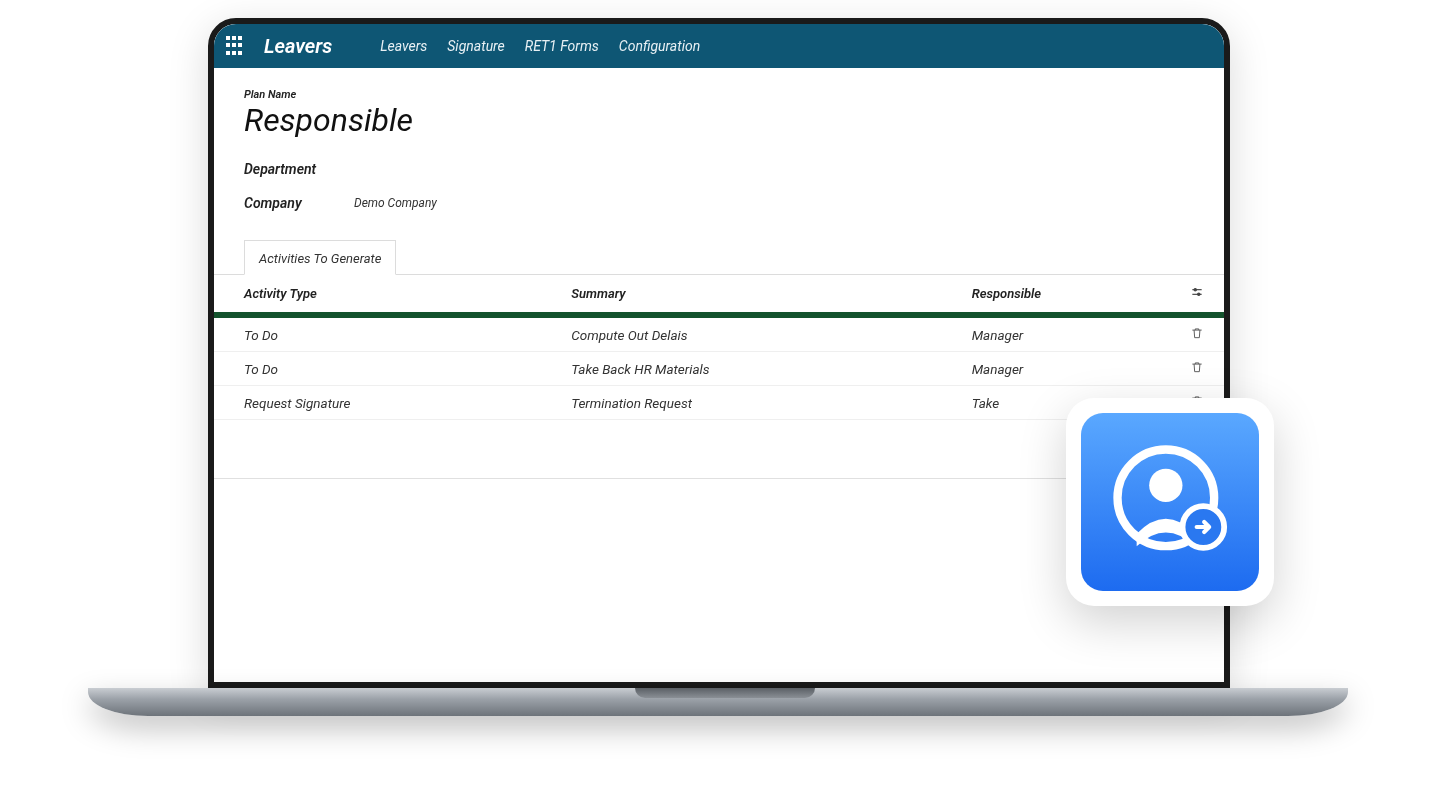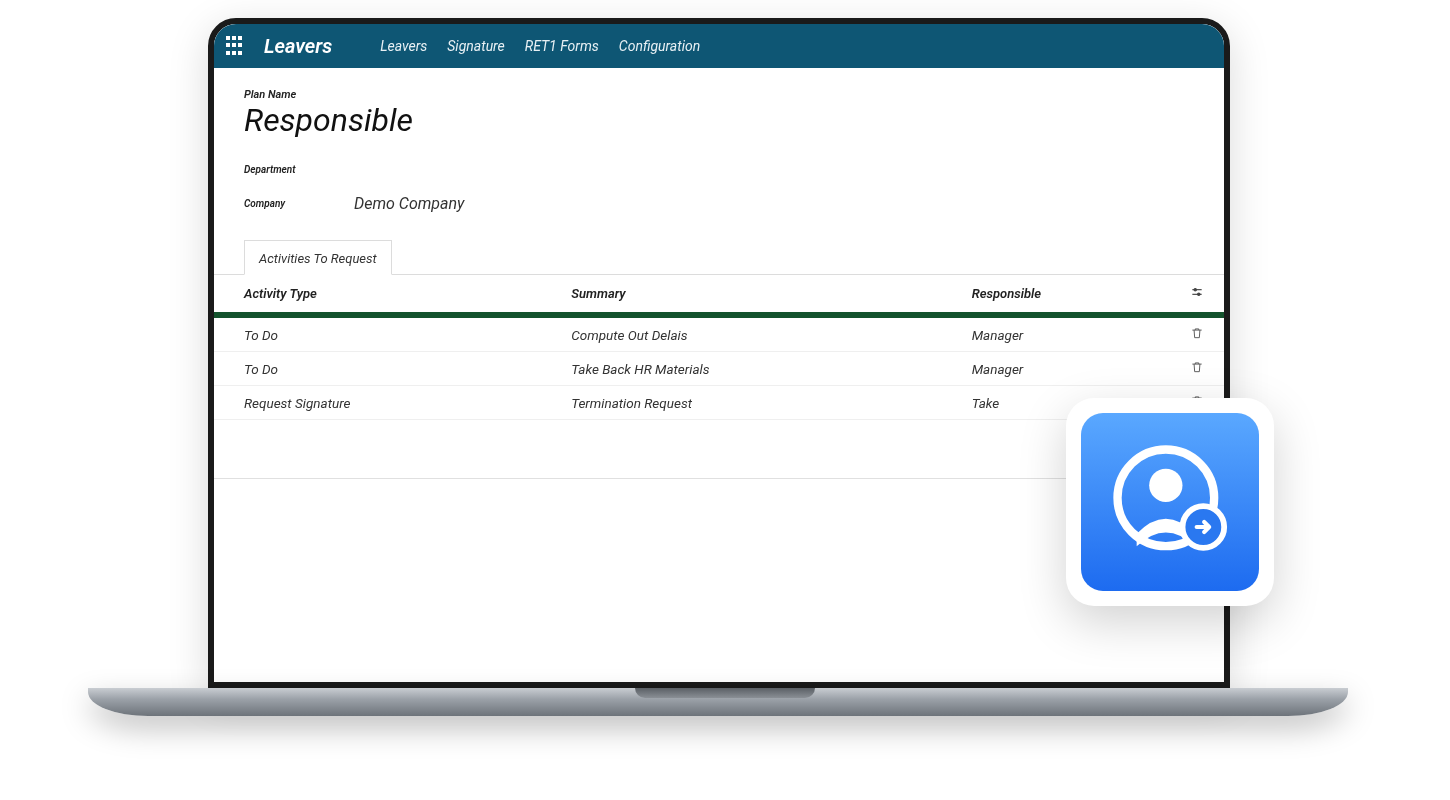--- a/index.html
+++ b/index.html
@@ -63,22 +63,22 @@
 .apps-icon span { width: 4px; height: 4px; background: #fff; display: block; }
 .brand { font-size: 20px; font-weight: 600; margin-right: 30px; }
 .nav-items { display: flex; gap: 20px; }
 .nav-item { font-size: 14px; color: #e8f0f4; cursor: pointer; }
 
 
 .form-area { padding: 20px 30px 0 30px; }
 .label-sm { font-size: 11px; font-weight: 600; color: #222; }
 .plan-title { font-size: 32px; font-weight: 400; color: #111; margin-bottom: 18px; }
 .field-row { display: flex; align-items: center; gap: 30px; margin-bottom: 10px; min-height: 24px; }
-.field-label { font-size: 10px; font-weight: 600; color: #222; width: 80px; }
-.field-value { font-size: 16px; color: #333; }
+.field-label { font-size: 14px; font-weight: 600; color: #222; width: 80px; }
+.field-value { font-size: 12px; color: #333; }
 
 
 .tab-row { border-bottom: 1px solid #dcdcdc; margin-top: 14px; padding-left: 30px; }
 .tab {
   display: inline-block;
   padding: 10px 14px 8px;
   border: 1px solid #dcdcdc;
   border-bottom: 1px solid #fff;
   background: #fff;
   font-size: 13px;
@@ -170,21 +170,21 @@
         <div class="field-label">Department</div>
         <div class="field-value"></div>
       </div>
       <div class="field-row">
         <div class="field-label">Company</div>
         <div class="field-value">Demo Company</div>
       </div>
     </div>
 
     <div class="tab-row">
-      <div class="tab">Activities To Request</div>
+      <div class="tab">Activities To Generate</div>
     </div>
 
     <table class="table">
       <thead>
         <tr>
           <th>Activity Type</th>
           <th>Summary</th>
           <th>Responsible</th>
           <th class="icon-col">
             <span class="sliders-icon">

